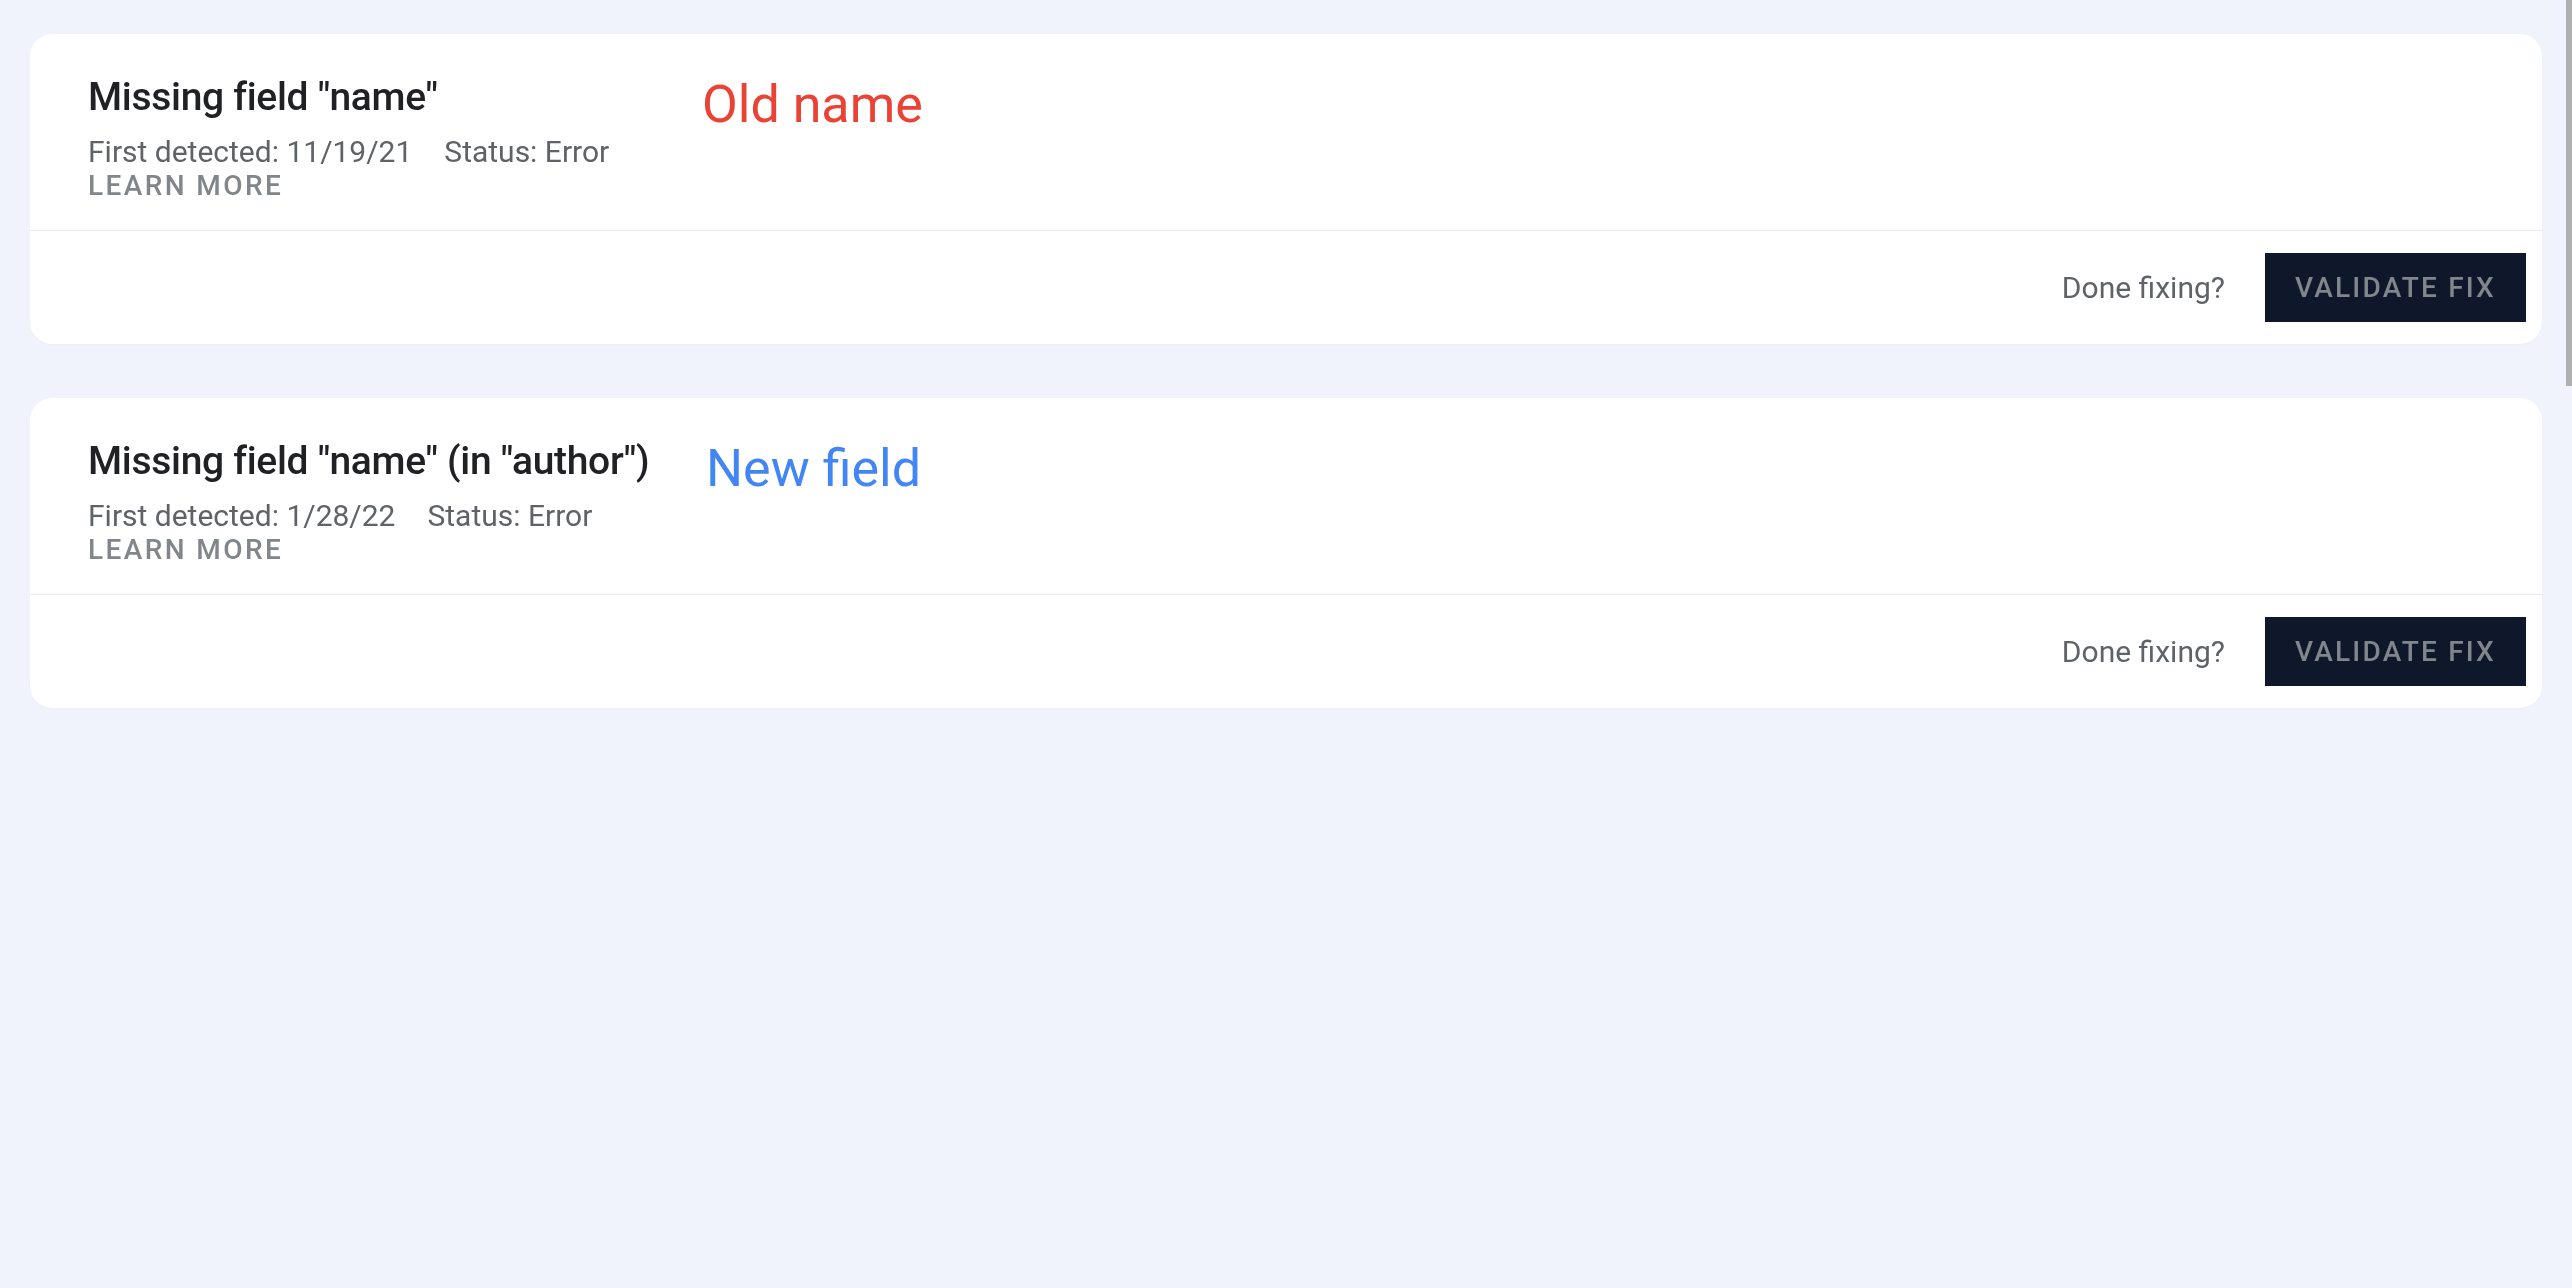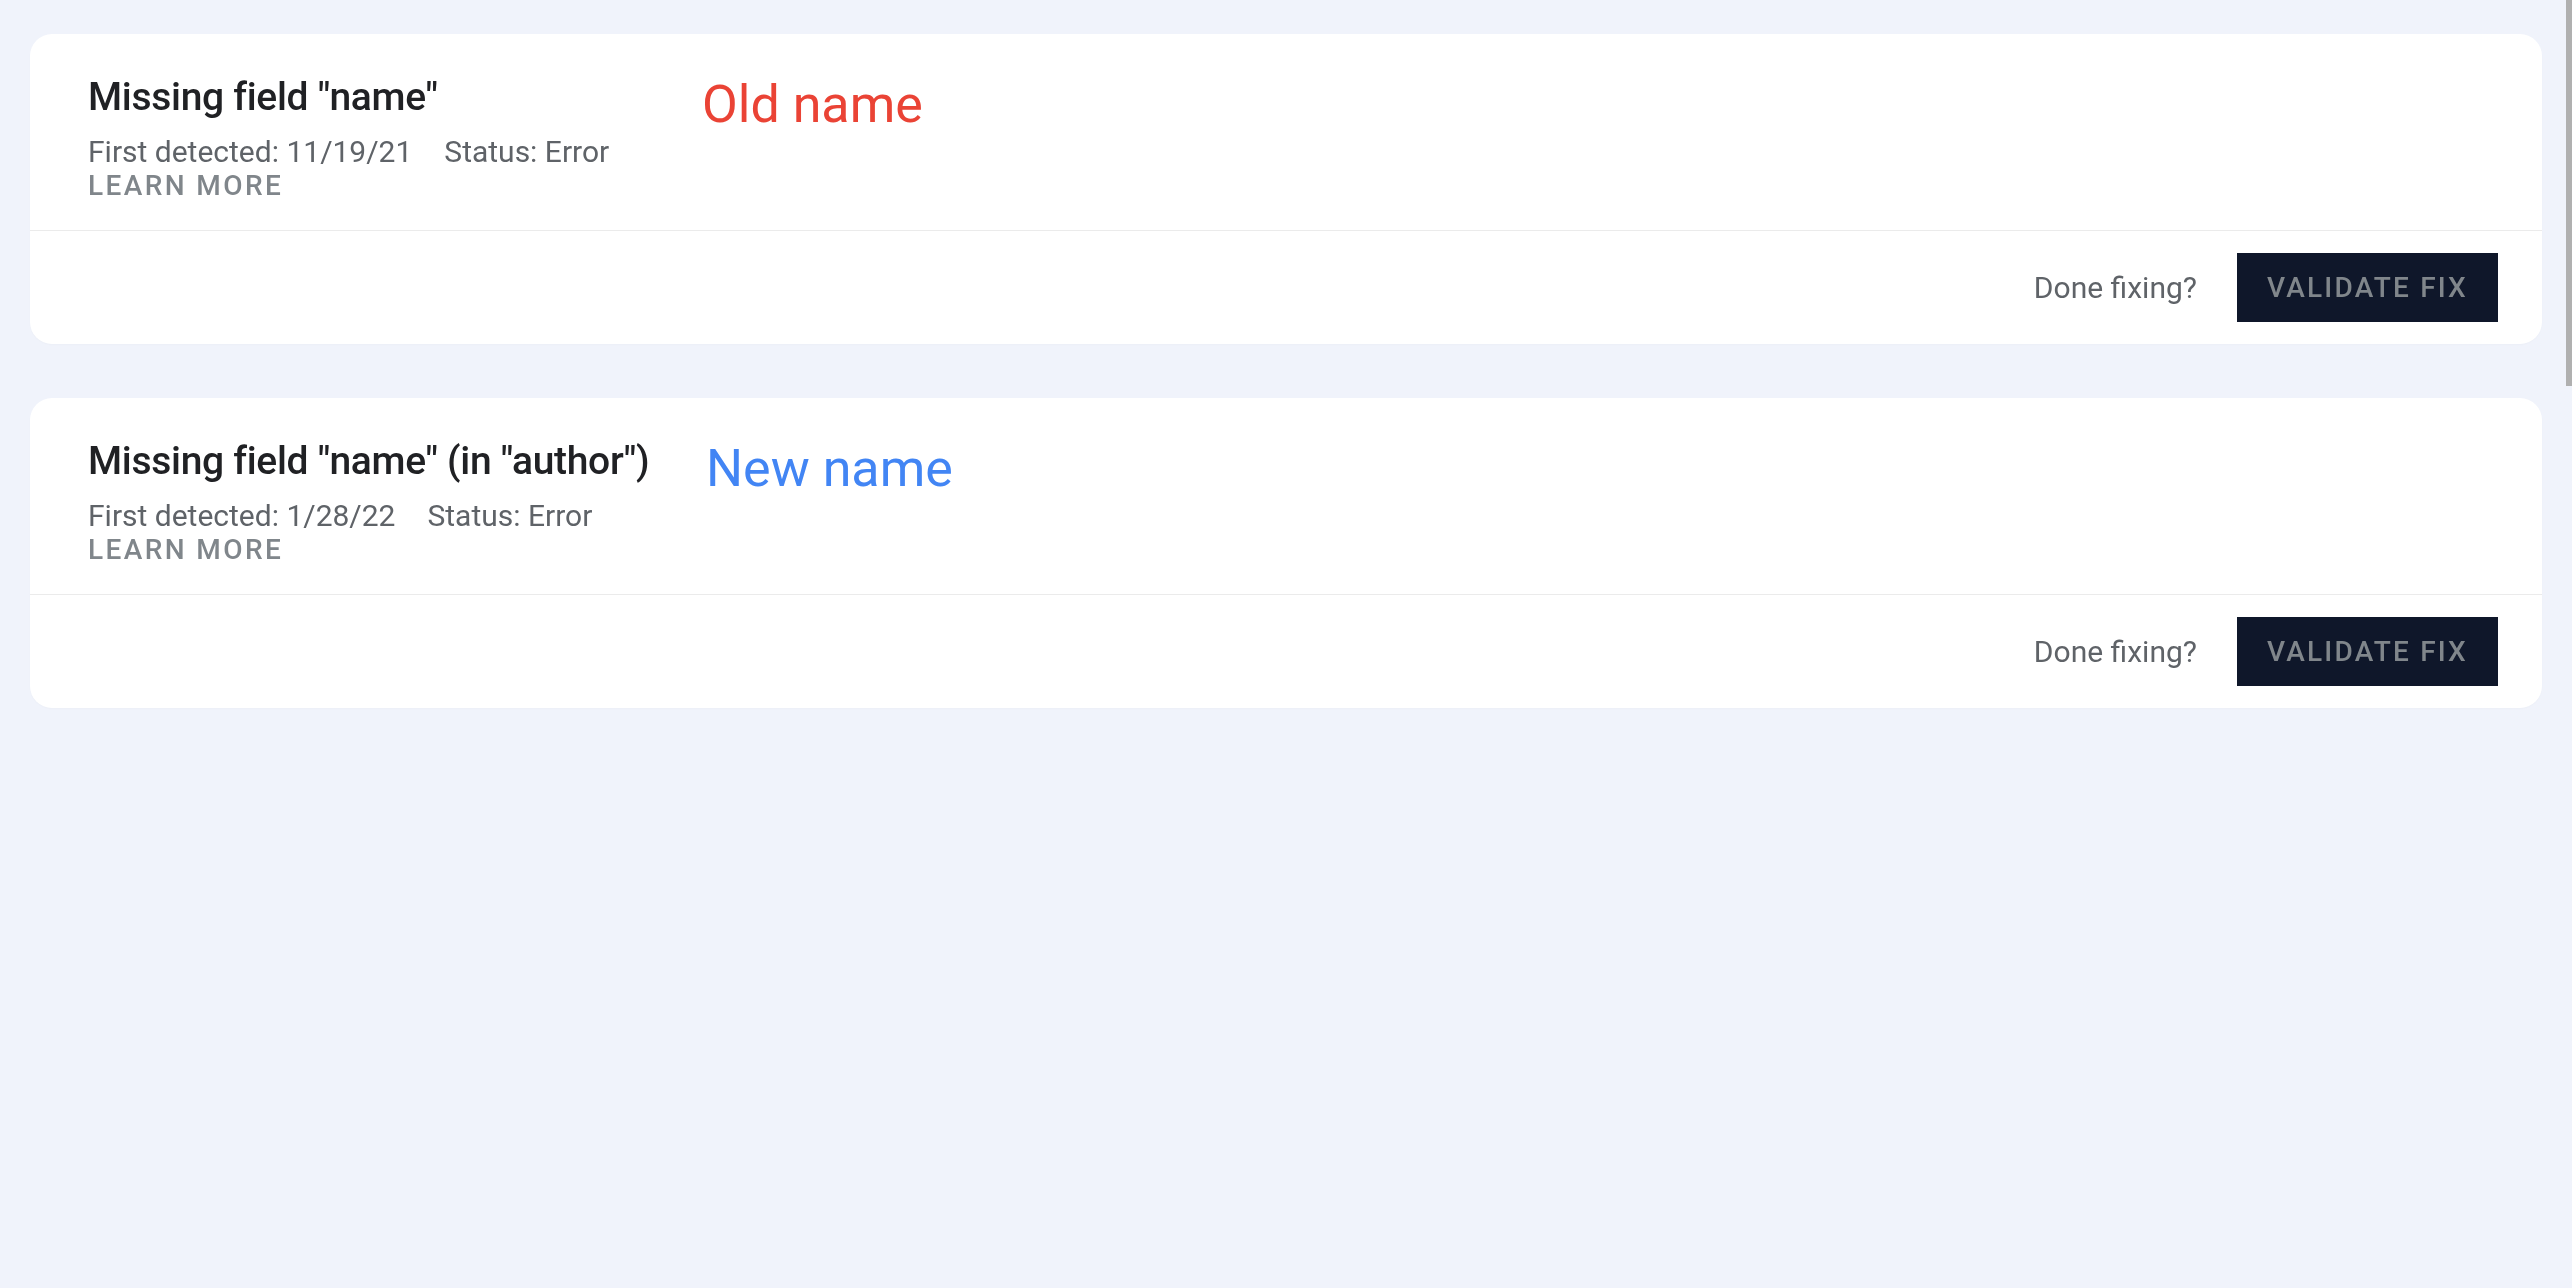--- a/index.html
+++ b/index.html
@@ -45,21 +45,21 @@
     .divider {
       border: none;
       border-top: 1px solid #ebebeb;
       margin: 0;
     }
     .card-footer {
       display: flex;
       justify-content: flex-end;
       align-items: center;
       gap: 40px;
-      padding: 22px 44px 22px 0;
+      padding: 22px 16px 22px 0;
     }
     .done-fixing {
       font-size: 30px;
       color: #5f6368;
     }
     .validate-btn {
       background: #0f172a;
       border: none;
       font-size: 28px;
       font-weight: 500;
@@ -113,21 +113,21 @@
 </div>
 
 <div class="card">
   <div class="card-top">
     <div class="issue-title">Missing field "name" (in "author")</div>
     <div class="meta-row">
       <div><span>First detected:</span> <span>1/28/22</span></div>
       <div><span>Status:</span> <span>Error</span></div>
     </div>
     <div class="learn-more">LEARN MORE</div>
-    <div class="annotation annotation-new">New name</div>
+    <div class="annotation annotation-new">New field</div>
   </div>
   <hr class="divider">
   <div class="card-footer">
     <span class="done-fixing">Done fixing?</span>
     <button class="validate-btn">VALIDATE FIX</button>
   </div>
 </div>
 
 <div class="scroll-edge"></div>
 

